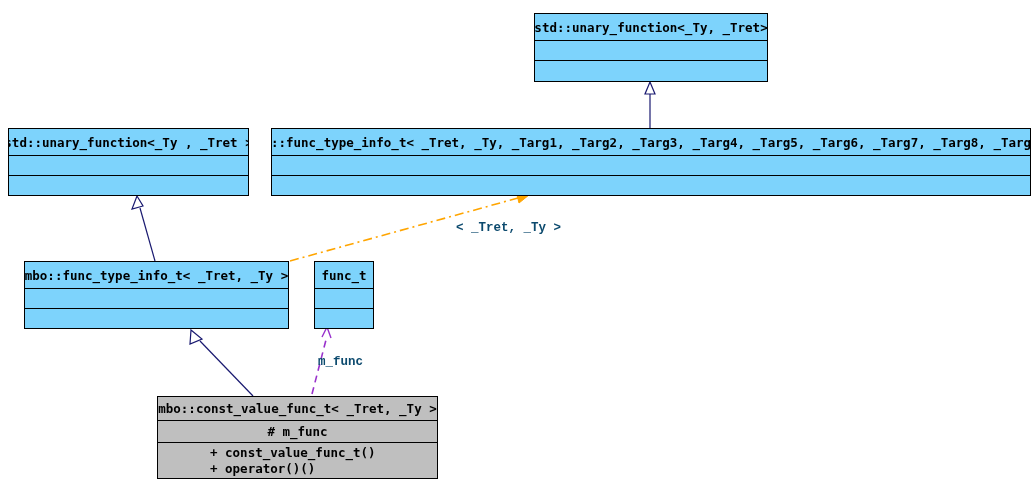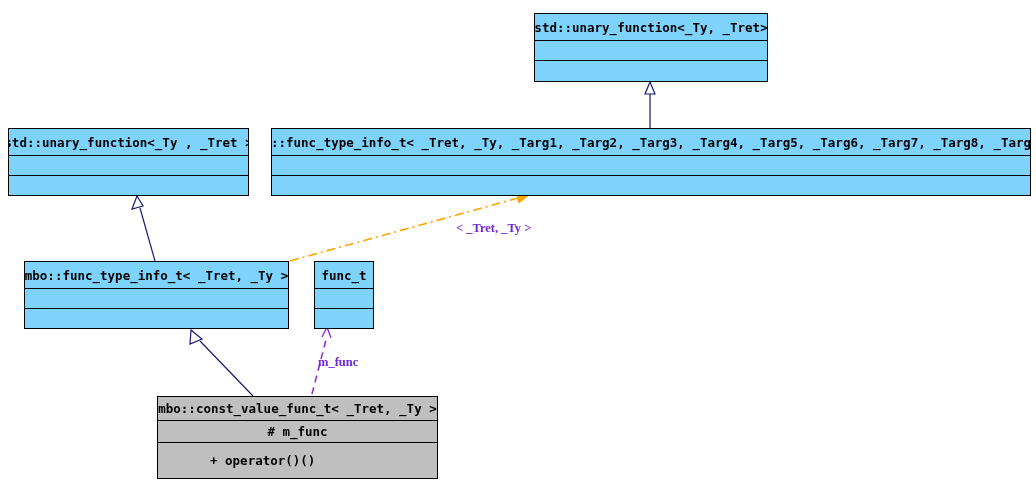--- a/index.html
+++ b/index.html
@@ -71,24 +71,24 @@
     align-items: flex-start;
     padding-left: 52px;
     justify-content: center;
   }
   .ops-compartment .op-line {
     line-height: 16px;
     white-space: nowrap;
   }
   .edge-label {
     position: absolute;
-    font-family: Liberation Serif, serif;
-    font-weight: bold;
-    font-size: 12.5px;
-    color: #6d28d9;
+    font-family: Liberation Mono, monospace;
+    font-weight: bold;
+    font-size: 12.5px;
+    color: #0c4a6e;
     white-space: nowrap;
   }
 
   
   #box-std-top      { left: 534px; top: 13px;  width: 234px; height: 69px; }
   #box-std-top .c0  { height: 26px; }
   #box-std-top .c1  { height: 20px; }
   #box-std-top .c2  { height: 21px; }
 
   #box-std-left     { left: 8px;   top: 128px; width: 241px; height: 68px; }
@@ -179,20 +179,21 @@
   <div class="uml-box" id="box-func-t">
     <div class="compartment title-compartment c0">func_t</div>
     <div class="compartment attrs-compartment c1"></div>
     <div class="compartment ops-compartment c2"></div>
   </div>
 
   <div class="uml-box filled" id="box-cvf">
     <div class="compartment title-compartment c0">mbo::const_value_func_t&lt; _Tret, _Ty &gt;</div>
     <div class="compartment attrs-compartment c1"># m_func</div>
     <div class="compartment ops-compartment c2">
+      <div class="op-line">+ const_value_func_t()</div>
       <div class="op-line">+ operator()()</div>
     </div>
   </div>
 
   <div class="edge-label" id="label-tret-ty">&lt; _Tret, _Ty &gt;</div>
 
   <div class="edge-label" id="label-m-func">m_func</div>
 
 </div>
 

